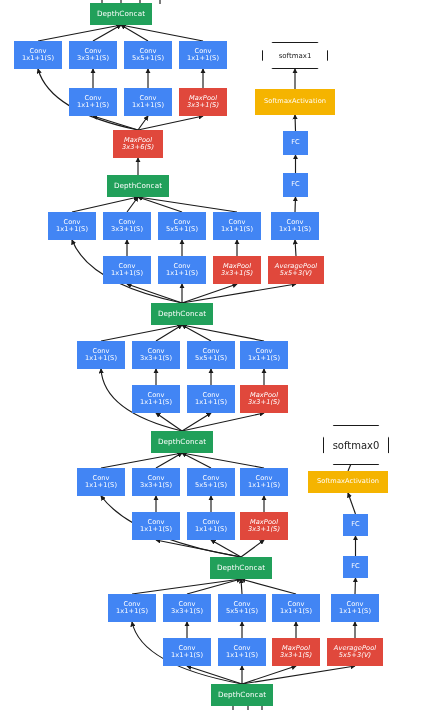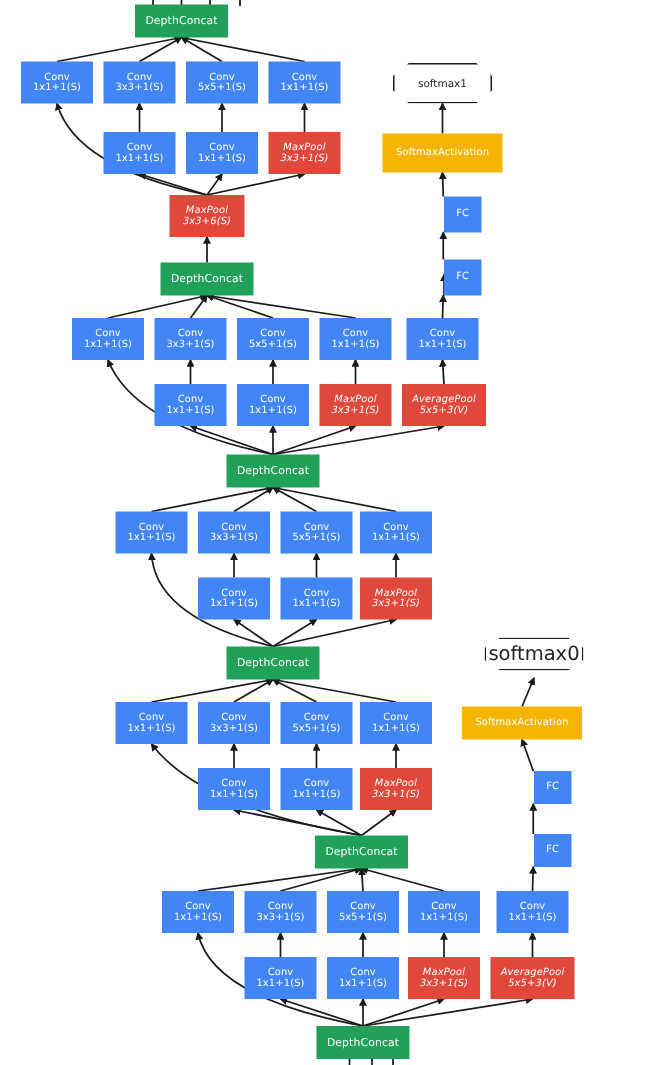--- a/index.html
+++ b/index.html
@@ -9,21 +9,21 @@
   svg.edges{position:absolute;left:0;top:0;width:444px;height:710px;pointer-events:none;}
   .node{position:absolute;box-sizing:border-box;display:flex;flex-direction:column;
         align-items:center;justify-content:center;text-align:right;
         color:#ffffff;line-height:1.08;letter-spacing:0.1px;}
   .node .l1{display:block;}
   .node .l2{display:block;}
   .n-conv{background:#4285f4;}
   .n-pool{background:#e0483c;font-style:italic;}
   .n-concat{background:#21a05a;}
   .n-soft{background:#f5b400;}
-  .n-fc{background:#4285f4;margin-left:13px;}
+  .n-fc{background:#4285f4;}
   .octa{position:absolute;box-sizing:border-box;background:#ffffff;color:#222222;
         display:flex;align-items:center;justify-content:center;text-align:center;
         border:1.1px solid #1a1a1a;
         clip-path:polygon(16% 0,84% 0,100% 32%,100% 68%,84% 100%,16% 100%,0 68%,0 32%);}
 </style>
 </head>
 <body>
 
 <div id="canvas">
   <svg class="edges" id="edge-layer" viewBox="0 0 444 710" preserveAspectRatio="none">
@@ -307,17 +307,17 @@
       </div>
       <div class="node n-fc" style="left: 343px; top: 514px; width: 25px; height: 22px; font-size: 6.6px;">
         <span class="l1">FC</span>
       </div>
       <div class="node n-fc" style="left: 343px; top: 556px; width: 25px; height: 22px; font-size: 6.6px;">
         <span class="l1">FC</span>
       </div>
       <div class="octa" style="left: 262px; top: 42px; width: 66px; height: 27px; font-size: 7px;">
         <span>softmax1</span>
       </div>
-      <div class="octa" style="left: 323px; top: 425px; width: 66px; height: 22px; font-size: 13px;">
+      <div class="octa" style="left: 323px; top: 425px; width: 66px; height: 40px; font-size: 10px;">
         <span>softmax0</span>
       </div>
     </div>
 </div>
 
 </body></html>

